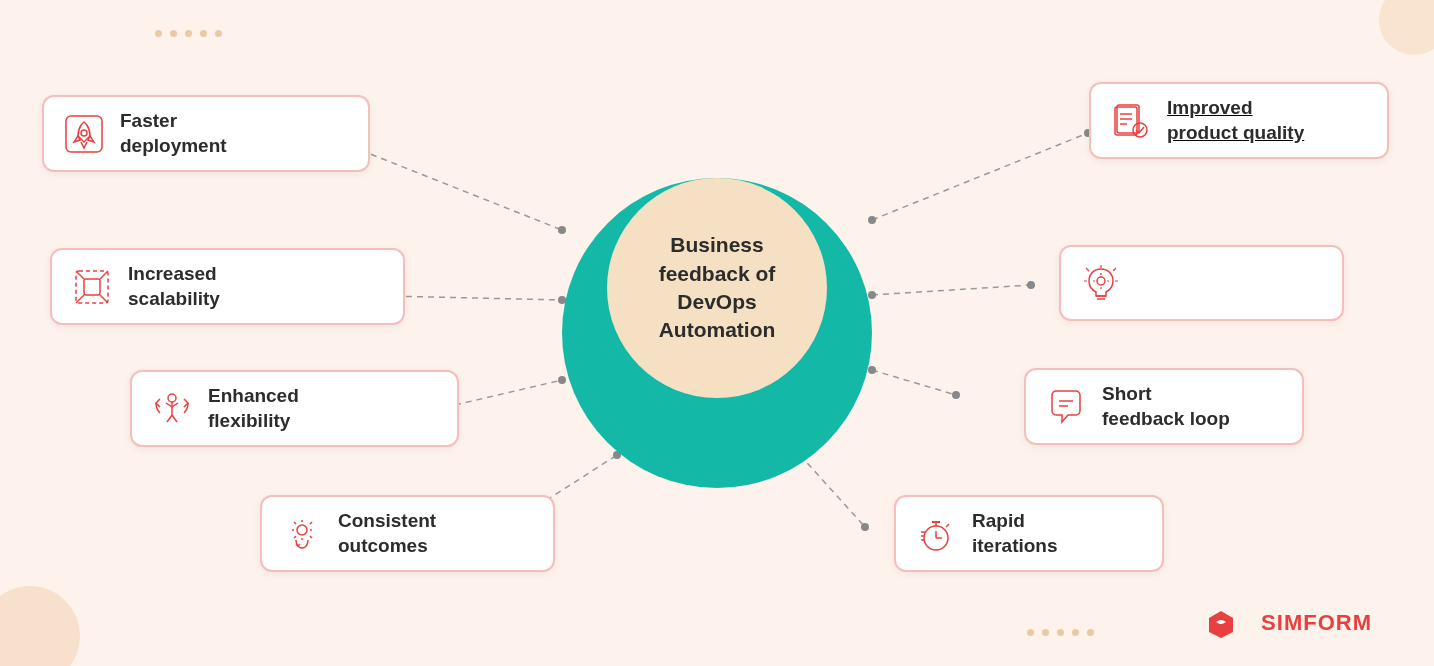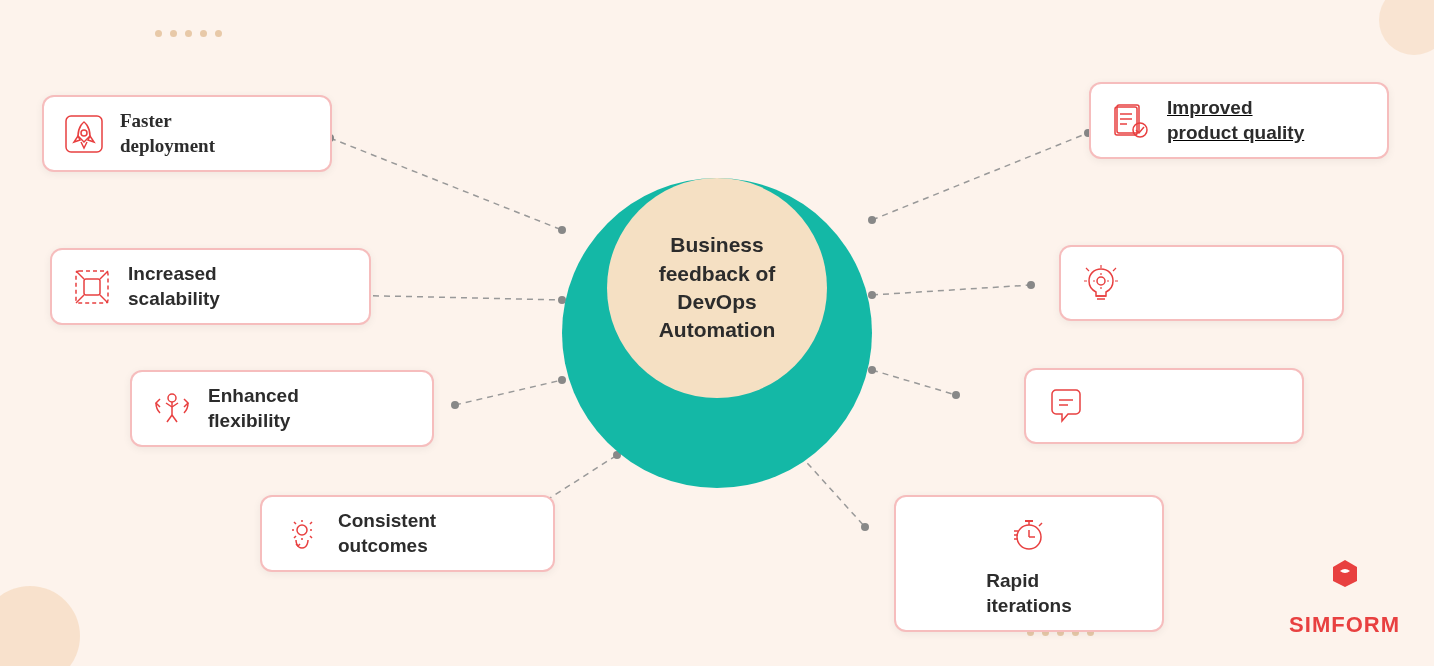--- a/index.html
+++ b/index.html
@@ -136,25 +136,24 @@
       left: 0;
       width: 100%;
       height: 100%;
       pointer-events: none;
     }
 
     
     .simform-logo {
       position: absolute;
       bottom: 28px;
-      right: 34px;
+      right: 62px;
       display: flex;
       align-items: center;
       gap: 25px;
-      flex-direction: column;
     }
     .simform-logo-text {
       font-size: 22px;
       font-weight: 800;
       color: #e84040;
       letter-spacing: 1px;
     }
     .simform-icon {
       width: 30px;
       height: 30px;
@@ -224,49 +223,49 @@
       <div class="center-text">
         <span>Business</span><br>
         <span>feedback of</span><br>
         <span>DevOps</span><br>
         <span>Automation</span>
       </div>
     </div>
   </div>
 </div>
 
-<div class="card" style="top: 95px; left: 42px; width: 290px; font-family: Liberation Serif, serif;">
+<div class="card" style="top: 95px; left: 42px; width: 328px;">
   <div class="card-icon">
     <svg viewBox="0 0 40 40" fill="none" xmlns="http://www.w3.org/2000/svg">
       <rect x="2" y="2" width="36" height="36" rx="5" stroke="#e84040" stroke-width="1.5" fill="none"></rect>
       <path d="M20 8 C20 8 26 12 26 22 L20 28 L14 22 C14 12 20 8 20 8Z" stroke="#e84040" stroke-width="1.5" fill="none"></path>
       <circle cx="20" cy="19" r="3" stroke="#e84040" stroke-width="1.5" fill="none"></circle>
       <path d="M14 22 L10 28 L16 26Z" stroke="#e84040" stroke-width="1.5" fill="none"></path>
       <path d="M26 22 L30 28 L24 26Z" stroke="#e84040" stroke-width="1.5" fill="none"></path>
       <path d="M17 28 L20 34 L23 28" stroke="#e84040" stroke-width="1.5" fill="none"></path>
     </svg>
   </div>
   <div class="card-label">Faster<br>deployment</div>
 </div>
 
-<div class="card" style="top: 248px; left: 50px; width: 321px;">
+<div class="card" style="top: 248px; left: 50px; width: 355px;">
   <div class="card-icon">
     <svg viewBox="0 0 40 40" fill="none" xmlns="http://www.w3.org/2000/svg">
       <rect x="4" y="4" width="32" height="32" rx="3" stroke="#e84040" stroke-width="1.5" fill="none" stroke-dasharray="4,3"></rect>
       <rect x="12" y="12" width="16" height="16" rx="2" stroke="#e84040" stroke-width="1.5" fill="none"></rect>
       <line x1="4" y1="4" x2="12" y2="12" stroke="#e84040" stroke-width="1.5"></line>
       <line x1="36" y1="4" x2="28" y2="12" stroke="#e84040" stroke-width="1.5"></line>
       <line x1="4" y1="36" x2="12" y2="28" stroke="#e84040" stroke-width="1.5"></line>
       <line x1="36" y1="36" x2="28" y2="28" stroke="#e84040" stroke-width="1.5"></line>
     </svg>
   </div>
   <div class="card-label">Increased<br>scalability</div>
 </div>
 
-<div class="card" style="top: 370px; left: 130px; width: 304px;">
+<div class="card" style="top: 370px; left: 130px; width: 329px;">
   <div class="card-icon">
     <svg viewBox="0 0 40 40" fill="none" xmlns="http://www.w3.org/2000/svg">
 
       <circle cx="20" cy="9" r="4" stroke="#e84040" stroke-width="1.5" fill="none"></circle>
       <path d="M20 13 L20 26" stroke="#e84040" stroke-width="1.5"></path>
       <path d="M20 18 L14 14" stroke="#e84040" stroke-width="1.5"></path>
       <path d="M20 18 L26 14" stroke="#e84040" stroke-width="1.5"></path>
       <path d="M20 26 L15 33" stroke="#e84040" stroke-width="1.5"></path>
       <path d="M20 26 L25 33" stroke="#e84040" stroke-width="1.5"></path>
 
@@ -324,23 +323,24 @@
 </div>
 
 <div class="card" style="top: 368px; right: 130px; width: 280px;">
   <div class="card-icon">
     <svg viewBox="0 0 40 40" fill="none" xmlns="http://www.w3.org/2000/svg">
       <path d="M6 8 C6 6 8 4 10 4 L30 4 C32 4 34 6 34 8 L34 24 C34 26 32 28 30 28 L22 28 L16 35 L16 28 L10 28 C8 28 6 26 6 24 Z" stroke="#e84040" stroke-width="1.5" fill="none"></path>
       <line x1="13" y1="14" x2="27" y2="14" stroke="#e84040" stroke-width="1.5"></line>
       <line x1="13" y1="19" x2="22" y2="19" stroke="#e84040" stroke-width="1.5"></line>
     </svg>
   </div>
-</div>
-
-<div class="card" style="top: 495px; right: 270px; width: 270px; flex-direction: column;">
+  <div class="card-label">Short<br>feedback loop</div>
+</div>
+
+<div class="card" style="top: 495px; right: 270px; width: 270px;">
   <div class="card-icon">
     <svg viewBox="0 0 40 40" fill="none" xmlns="http://www.w3.org/2000/svg">
       <circle cx="20" cy="24" r="12" stroke="#e84040" stroke-width="1.5" fill="none"></circle>
       <line x1="20" y1="24" x2="20" y2="17" stroke="#e84040" stroke-width="1.5"></line>
       <line x1="20" y1="24" x2="26" y2="24" stroke="#e84040" stroke-width="1.5"></line>
       <line x1="16" y1="8" x2="24" y2="8" stroke="#e84040" stroke-width="2"></line>
       <line x1="20" y1="8" x2="20" y2="12" stroke="#e84040" stroke-width="1.5"></line>
       <path d="M30 13 L33 10" stroke="#e84040" stroke-width="1.5"></path>
 
       <path d="M5 22 L9 22M5 26 L9 26M5 18 L9 18" stroke="#e84040" stroke-width="1.5"></path>

